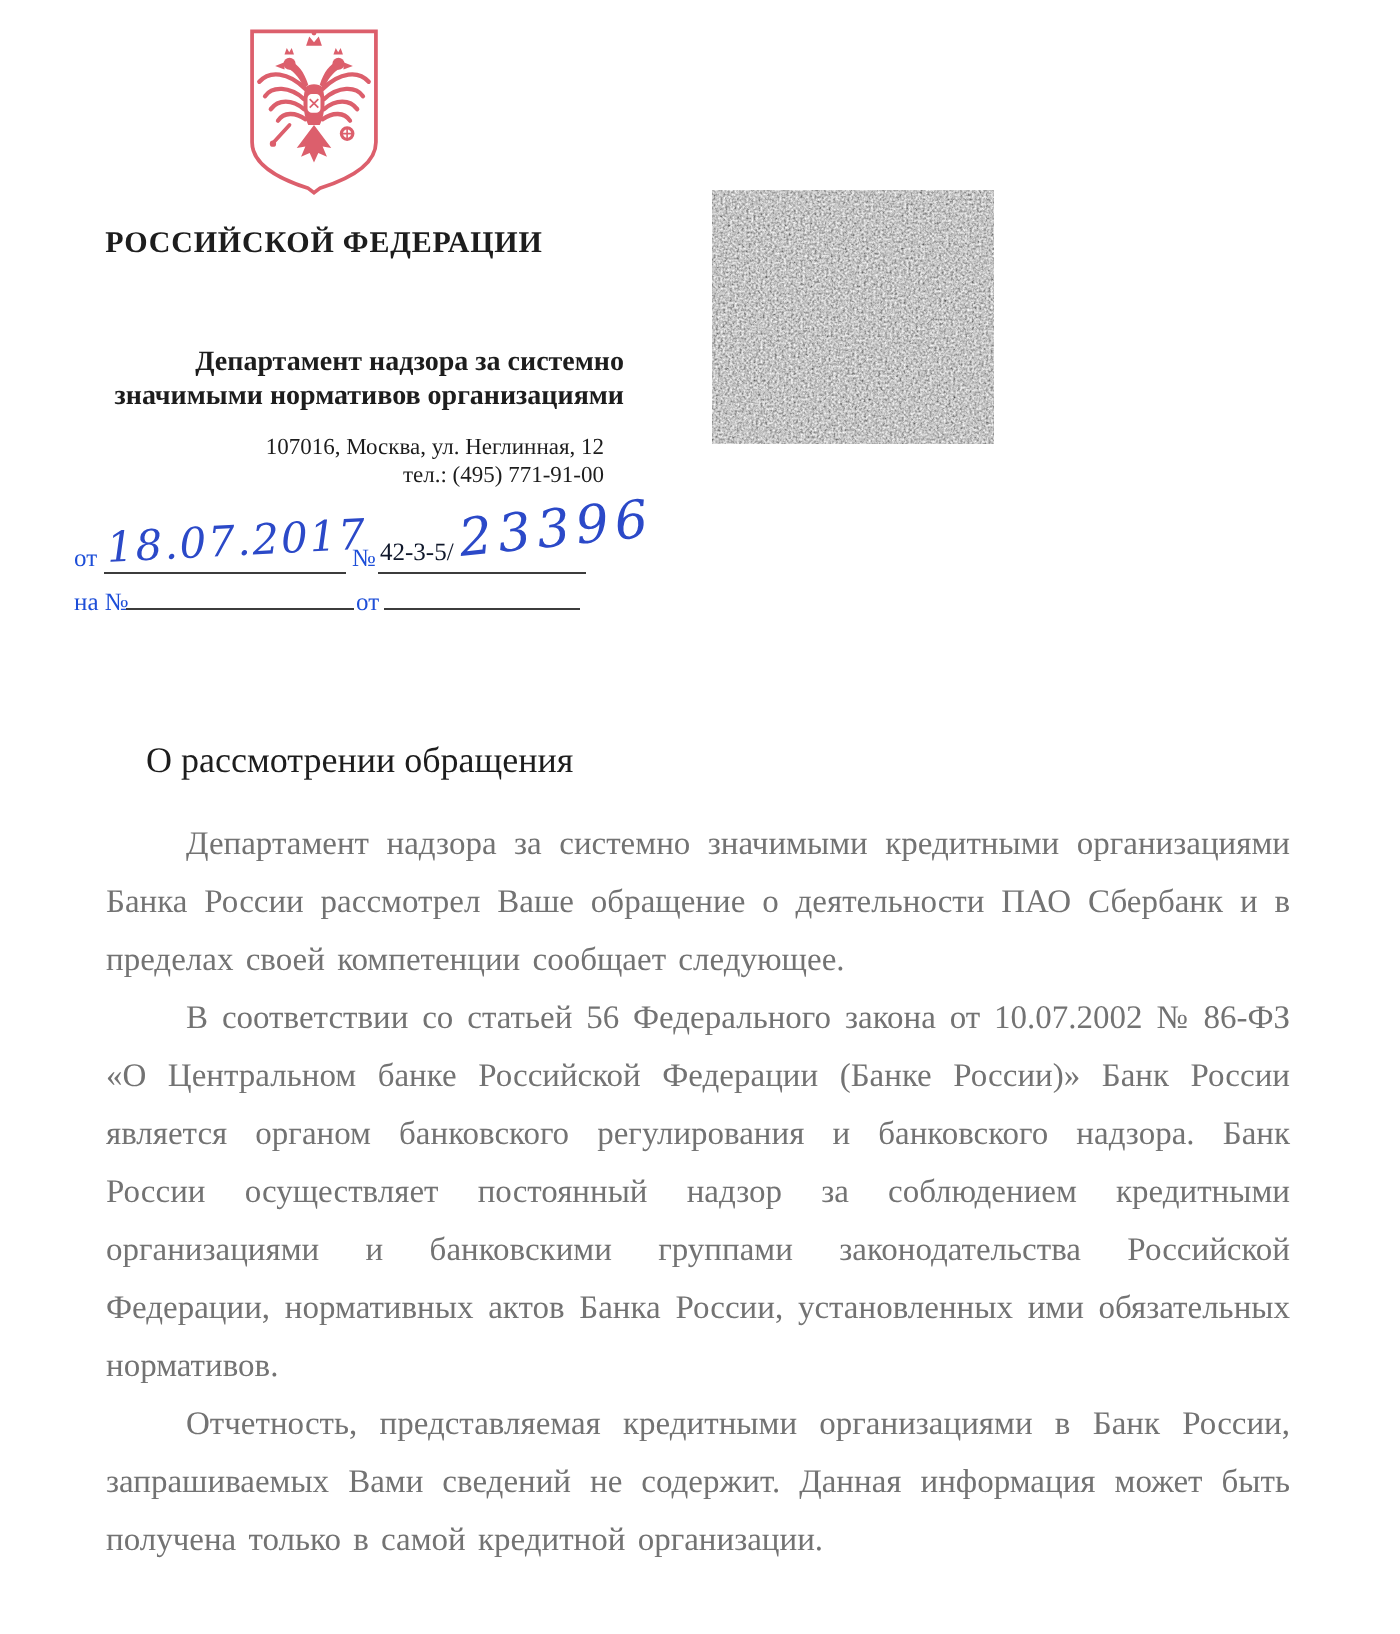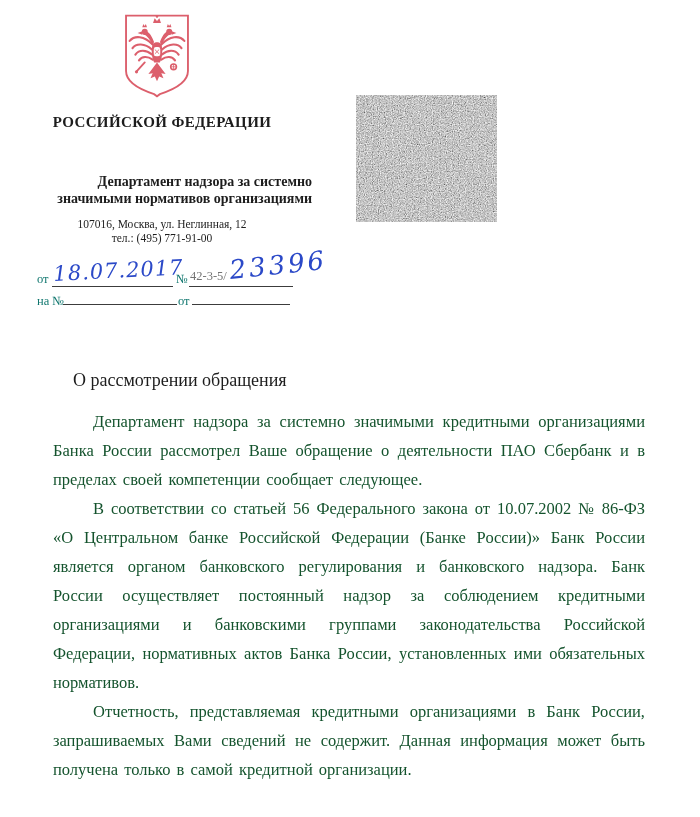--- a/index.html
+++ b/index.html
@@ -11,53 +11,53 @@
 
   
   .emblem { position:absolute; left:121px; top:12px; color:#dc5f6c; }
 
   
   .org-block { position:absolute; left:22px; top:114px; width:280px; text-align:center; font-weight:bold; }
   .org-line { font-size:15px; line-height:16px; letter-spacing:0.4px; }
   .org-sub  { font-size:14px; line-height:16px; margin-top:3px; }
   .dept-block { position:absolute; left:12px; top:173px; width:300px; text-align:right;
                 font-weight:bold; font-size:14px; line-height:17px; }
-  .contact-block { position:absolute; left:22px; top:217px; width:280px; text-align:center;
+  .contact-block { position:absolute; left:22px; top:217px; width:280px; text-align:right;
                    font-size:11.5px; line-height:14px; }
 
   
-  .ref { position:absolute; font-size:12.5px; color:#0f766e; }
+  .ref { position:absolute; font-size:12.5px; color:#1d4ed8; }
   .label-from   { left:37px;  top:272px; }
   .label-no     { left:176px; top:272px; }
   .label-replyno{ left:37px;  top:294px; }
   .label-from2  { left:178px; top:294px; }
   .blank { position:absolute; border-bottom:1.4px solid #3c3c3c; }
   .ul1 { left:52px;  top:267px; width:121px; height:20px; }
   .ul2 { left:189px; top:267px; width:104px; height:20px; font-size:12.5px; }
   .ul3 { left:63px;  top:290px; width:114px; height:15px; }
   .ul4 { left:192px; top:290px; width:98px;  height:15px; }
-  .no-prefix { position:absolute; left:1px; bottom:2px; color:#737373; }
+  .no-prefix { position:absolute; left:1px; bottom:2px; color:#0f172a; }
 
   .hw { position:absolute; font-family:"DejaVu Serif",serif; font-style:italic;
         color:#2b49c8; white-space:nowrap; line-height:1; }
   .hw-date { left:2px; bottom:1px; font-size:21px; letter-spacing:1px;
              transform:rotate(-3deg); transform-origin:left bottom; }
   .hw-no   { left:42px; bottom:3px; font-size:26px; letter-spacing:3px;
              transform:rotate(-6deg); transform-origin:left bottom; }
 
   
   .subject { position:absolute; left:73px; top:334px; font-size:18px; line-height:22px;margin-top:35px; }
 
   
   .noise { position:absolute; left:356px; top:95px; }
 
   
   .body-text { position:absolute; left:53px; top:407px; width:592px; }
   .body-text p { font-size:16.5px; line-height:29px; text-align:justify; text-indent:40px;
-                 word-spacing:2px; color:#14532d; }
+                 word-spacing:2px; color:#737373; }
 </style>
 </head>
 <body>
 
 <div class="page">
 
   <svg class="emblem" width="72" height="88" viewBox="0 0 100 122" aria-hidden="true">
     <path d="M7,5 H93 V82 C93,97 76,107 54,114 L50,117 L46,114 C24,107 7,97 7,82 Z" fill="none" stroke="currentColor" stroke-width="2.6"></path>
     <g fill="none" stroke="currentColor" stroke-width="3" stroke-linecap="round">
       <path d="M44,45 C32,33 19,32 12,40"></path>

